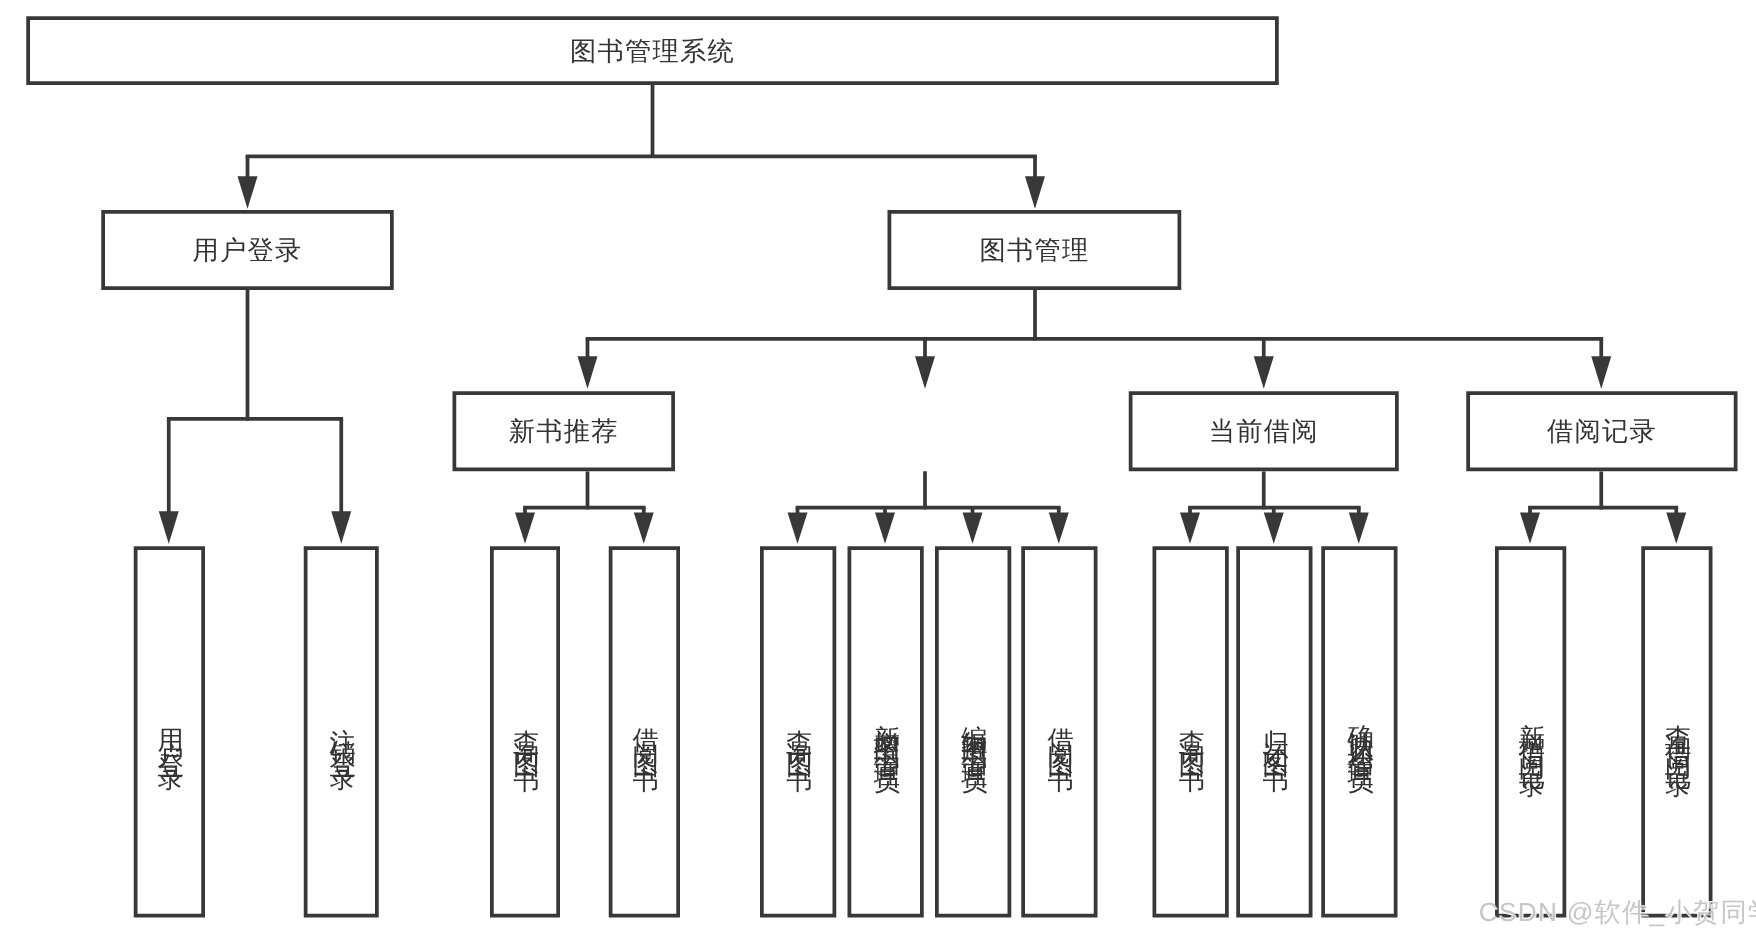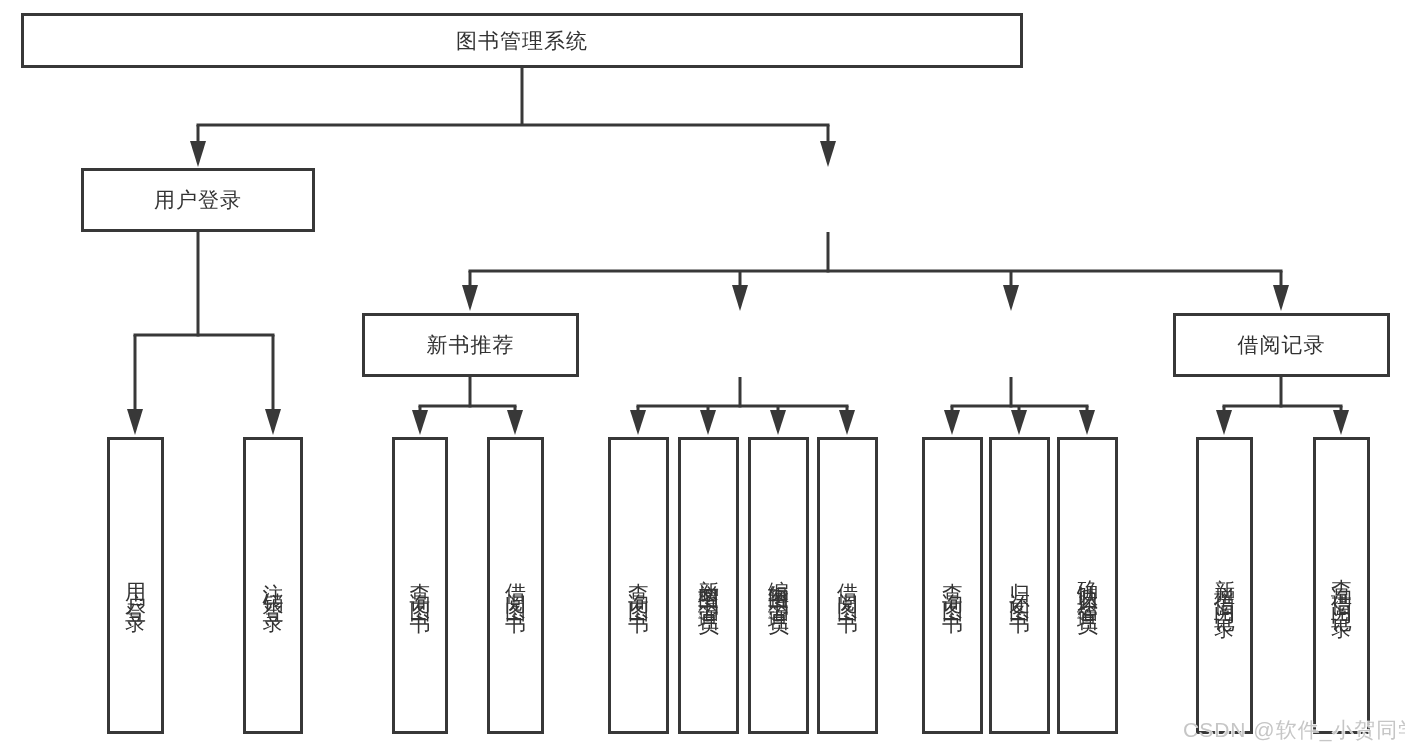--- a/index.html
+++ b/index.html
@@ -115,23 +115,29 @@
     <polygon points="1333,410 1349,410 1341,435"></polygon>
   </svg>
 
   <div class="box" style="left:21px;top:13px;width:1002px;height:55px;">
     <span class="hlabel">图书管理系统</span>
   </div>
 
   <div class="box" style="left:81px;top:168px;width:234px;height:64px;">
     <span class="hlabel">用户登录</span>
   </div>
+  <div class="box" style="left:710px;top:168px;width:235px;height:64px;">
+    <span class="hlabel">图书管理</span>
+  </div>
 
-  <div class="box" style="left:362px;top:313px;width:217px;height:64px;">
+  <div class="box" style="left:362px;top:313px;width:178px;height:64px;">
     <span class="hlabel">新书推荐</span>
+  </div>
+  <div class="box" style="left:903px;top:313px;width:216px;height:64px;">
+    <span class="hlabel">当前借阅</span>
   </div>
   <div class="box" style="left:1173px;top:313px;width:217px;height:64px;">
     <span class="hlabel">借阅记录</span>
   </div>
 
   <div class="box leaf" style="left:107px;top:437px;width:57px;height:297px;">
     <span class="vtext">用户登录</span>
   </div>
   <div class="box leaf" style="left:243px;top:437px;width:60px;height:297px;">
     <span class="vtext">注销登录</span>

